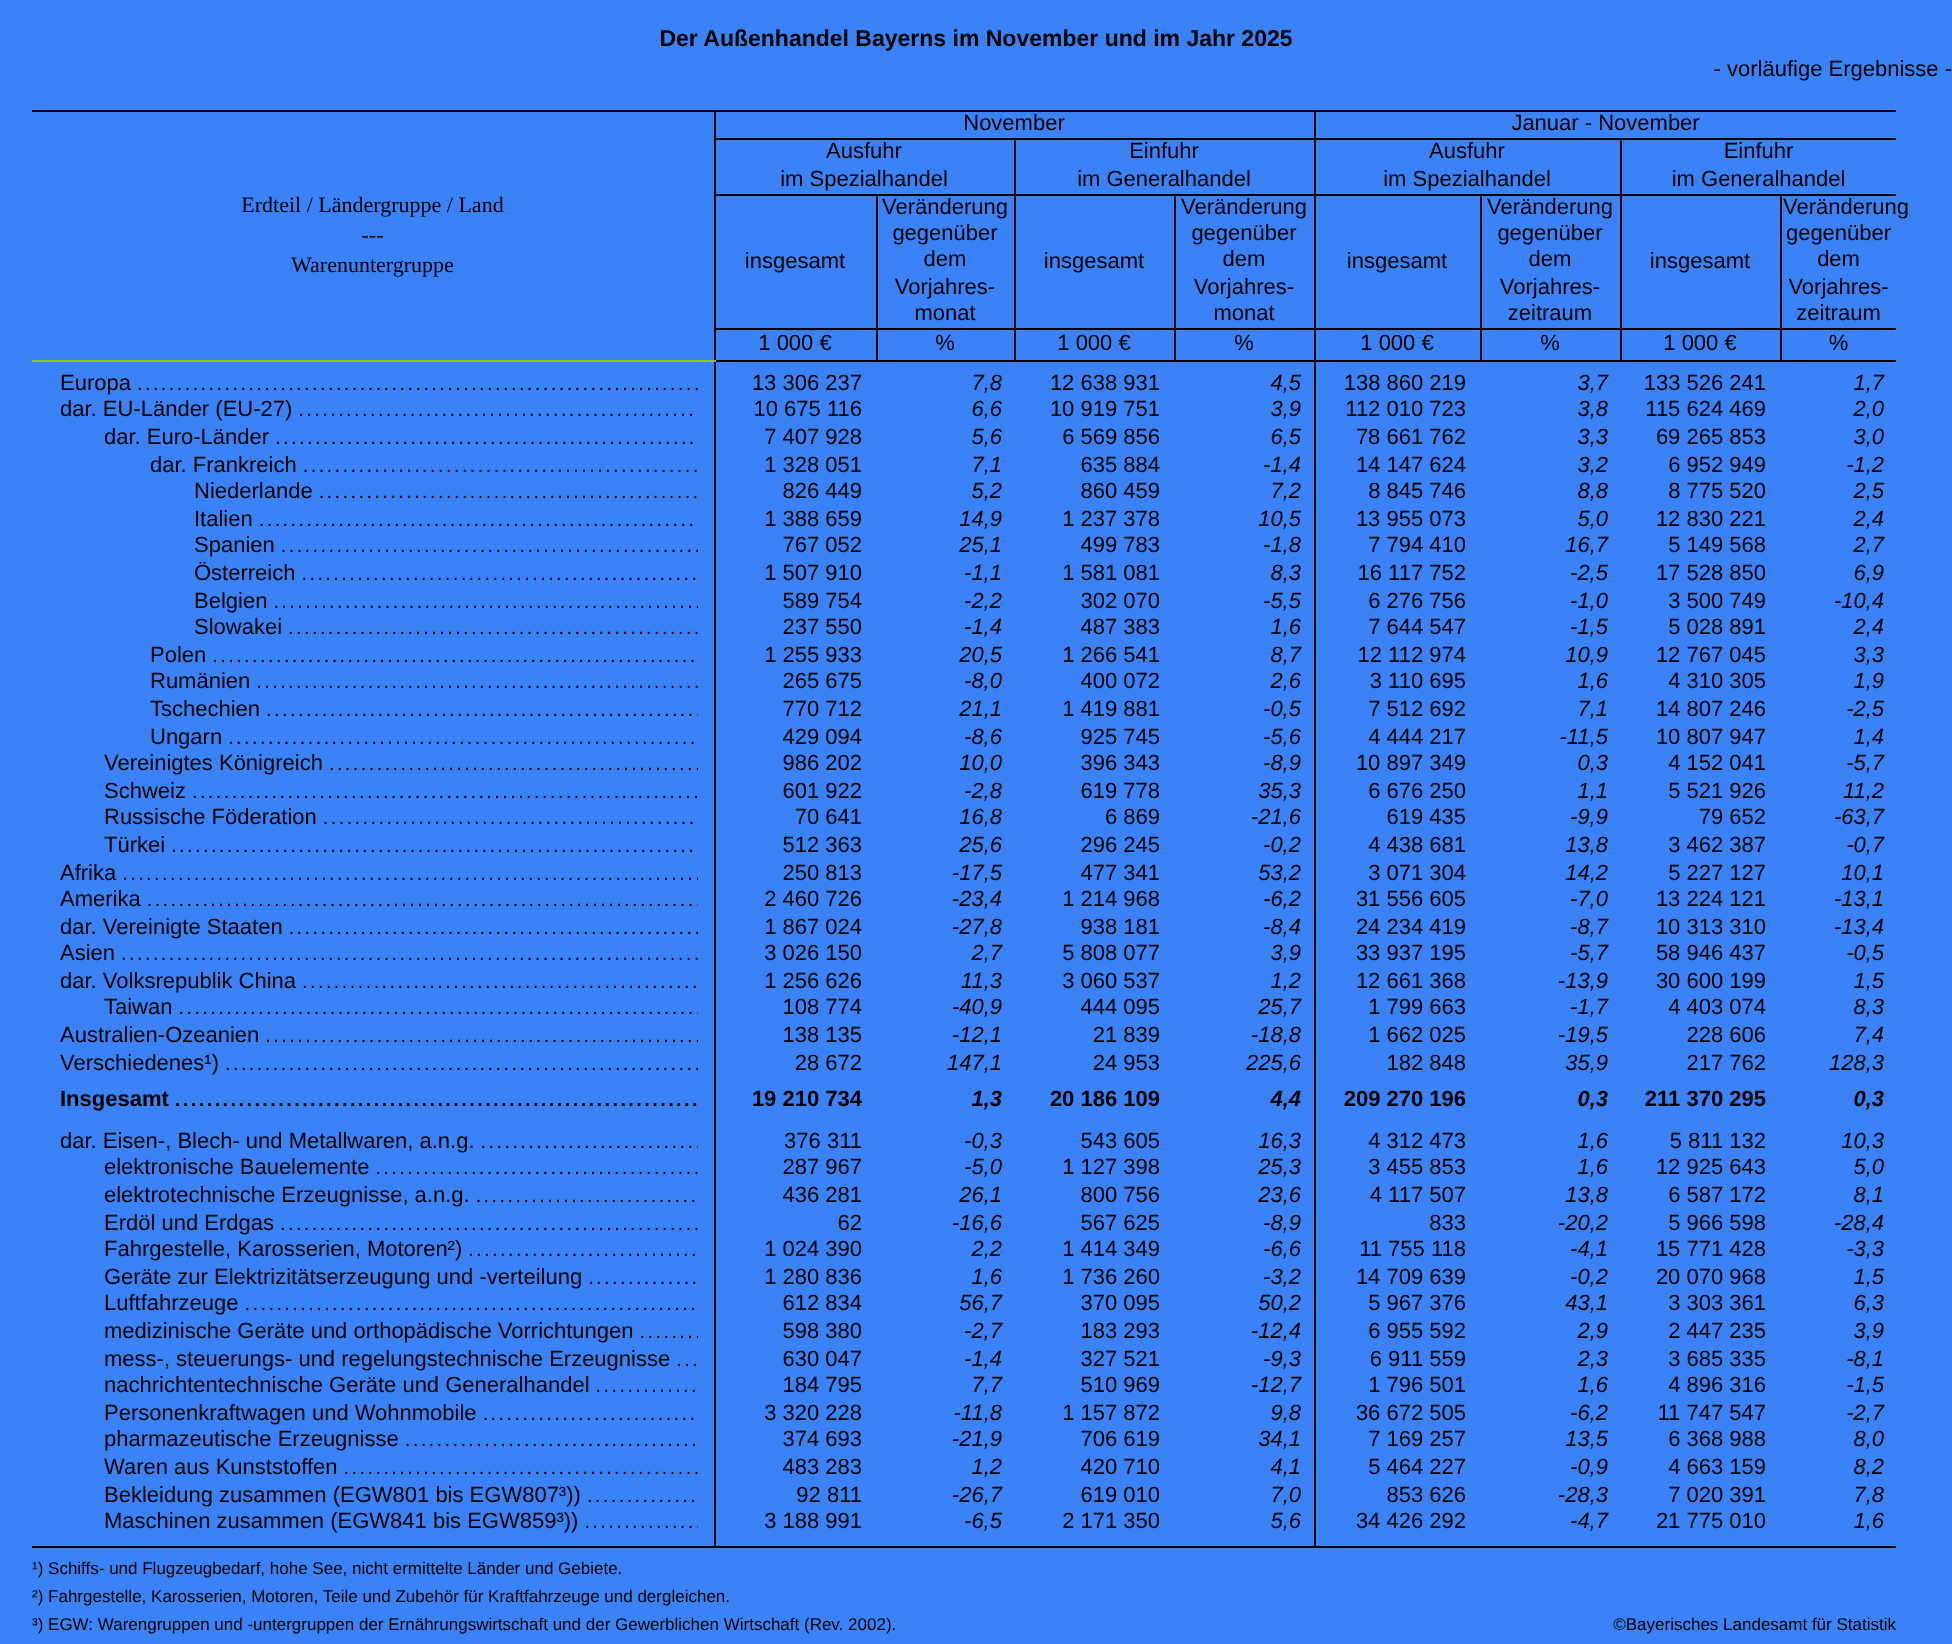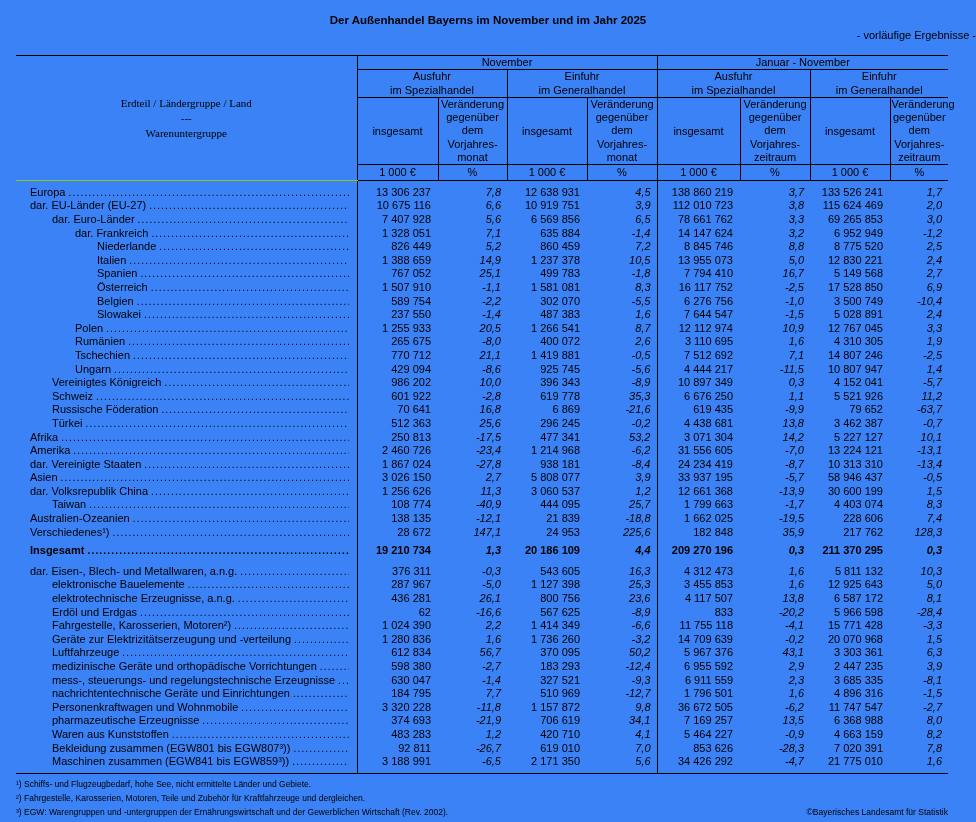--- a/index.html
+++ b/index.html
@@ -793,21 +793,21 @@
     <td class="pct">-9,3</td>
     <td class="num vline">6 911 559</td>
     <td class="pct">2,3</td>
     <td class="num">3 685 335</td>
     <td class="pct">-8,1</td>
   </tr>
 
   <tr style="--indent: 22px;">
     <td class="lbl">
       <div class="lblwrap">
-        <span class="ltext">nachrichtentechnische Geräte und Einrichtungen</span>
+        <span class="ltext">nachrichtentechnische Geräte und Generalhandel</span>
         <span class="leader"></span>
       </div>
     </td>
     <td class="num vline">184 795</td>
     <td class="pct">7,7</td>
     <td class="num">510 969</td>
     <td class="pct">-12,7</td>
     <td class="num vline">1 796 501</td>
     <td class="pct">1,6</td>
     <td class="num">4 896 316</td>

